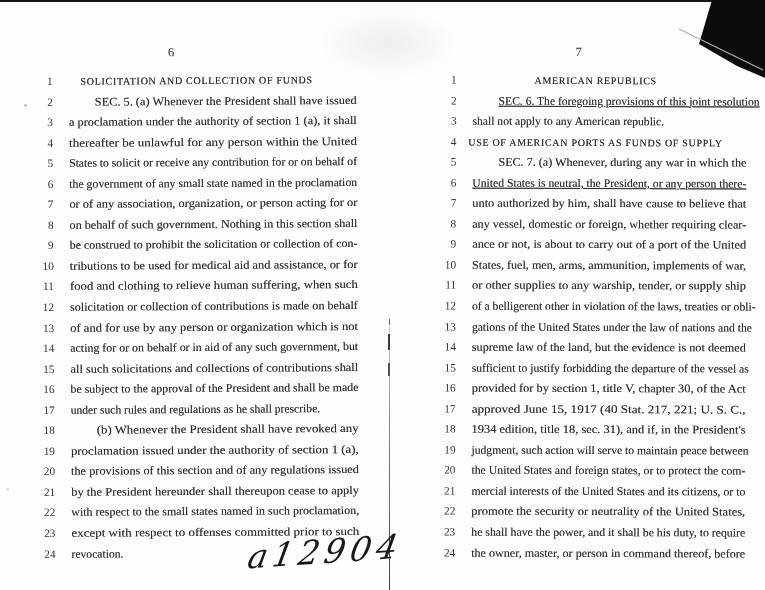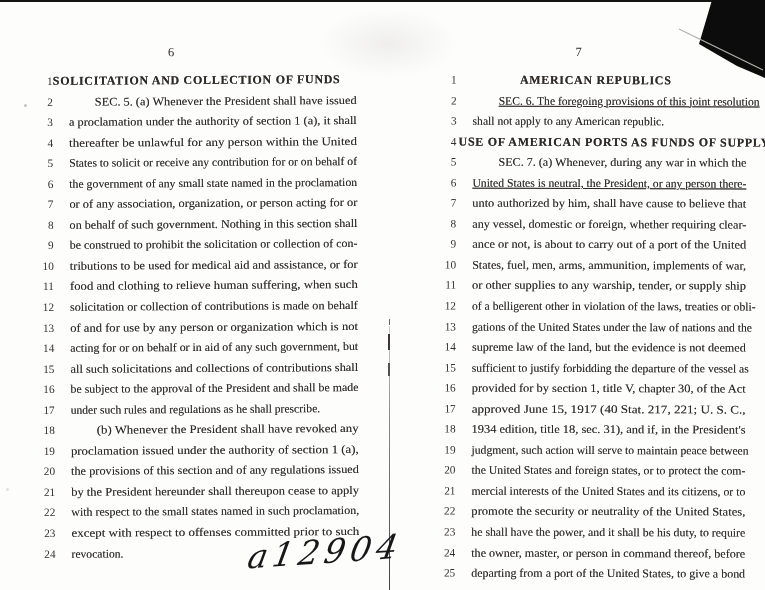--- a/index.html
+++ b/index.html
@@ -49,21 +49,21 @@
   .line-num{flex:none;width:22px;text-align:right;font-size:11.3px;color:#35302b;}
   .line-body{flex:1;margin-left:16px;overflow:visible;}
   .line-text{
     display:inline-block;white-space:nowrap;transform-origin:0 50%;
     font-size:11.6px;
     text-shadow:0 0 0.45px rgba(46,42,38,0.55);
   }
   .style-start .line-text{margin-left:26px;}
   .style-heading .line-body{text-align:center;}
   .style-heading .line-text{
-    font-size:12px;font-weight:700;letter-spacing:0.7px;
+    font-size:10px;font-weight:400;letter-spacing:0.7px;
     text-shadow:0 0 0.5px rgba(46,42,38,0.7);
   }
   .page-left .style-heading .line-text{transform:translateX(-16px);}
   .page-right .style-heading .line-text{transform:translateX(-14px);}
 
   
   .annotation{
     position:absolute;left:248px;top:532px;
     font-family:"DejaVu Serif", serif;
     font-style:italic;
@@ -289,22 +289,18 @@
     <span class="line-body"><span class="line-text" style="transform: scaleX(1.0838);">promote the security or neutrality of the United States,</span></span>
   </div>
         <div class="line style-body">
     <span class="line-num">23</span>
     <span class="line-body"><span class="line-text" style="transform: scaleX(1.0175);">he shall have the power, and it shall be his duty, to require</span></span>
   </div>
         <div class="line style-body">
     <span class="line-num">24</span>
     <span class="line-body"><span class="line-text" style="transform: scaleX(1.0426);">the owner, master, or person in command thereof, before</span></span>
   </div>
-        <div class="line style-body">
-    <span class="line-num">25</span>
-    <span class="line-body"><span class="line-text" style="transform: scaleX(1.0325);">departing from a port of the United States, to give a bond</span></span>
-  </div>
       </div>
   </div>
 
   <div class="annotation">a12904</div>
 
 </div>
 
 </body></html>

